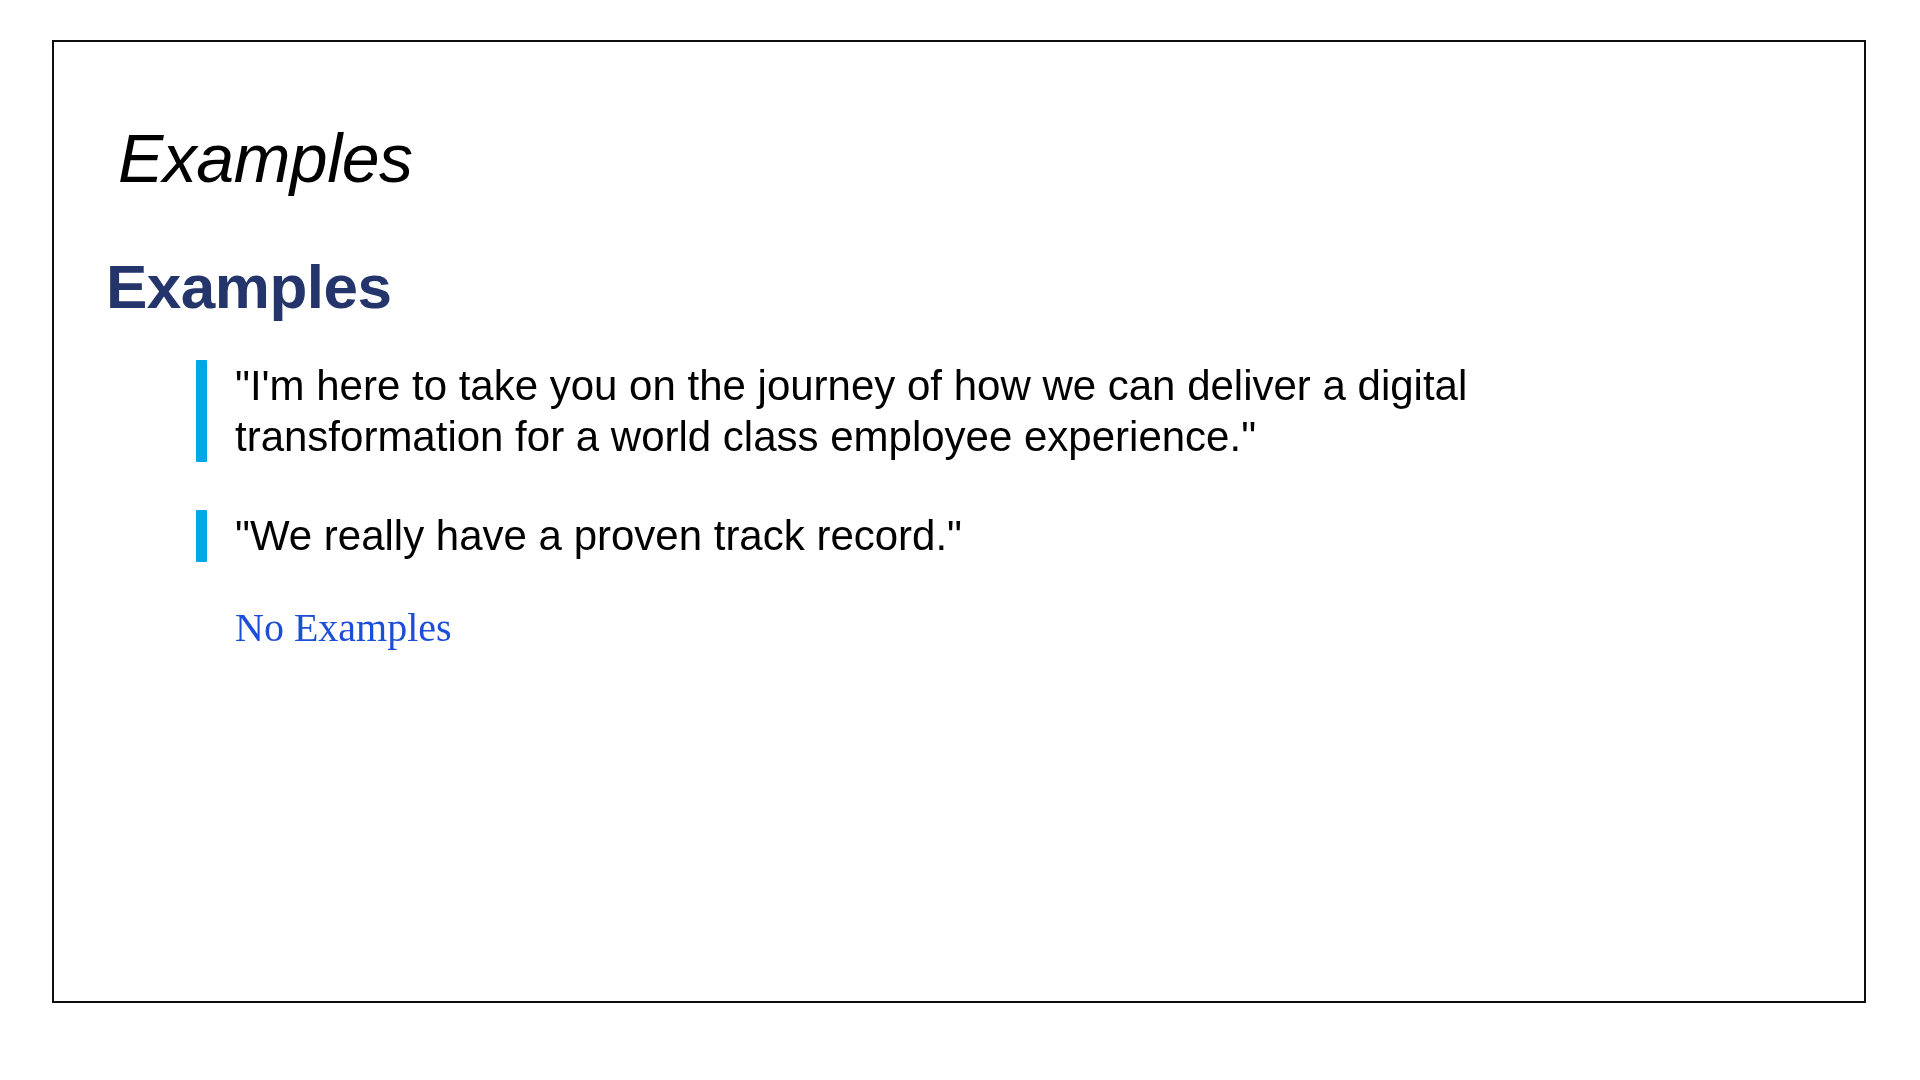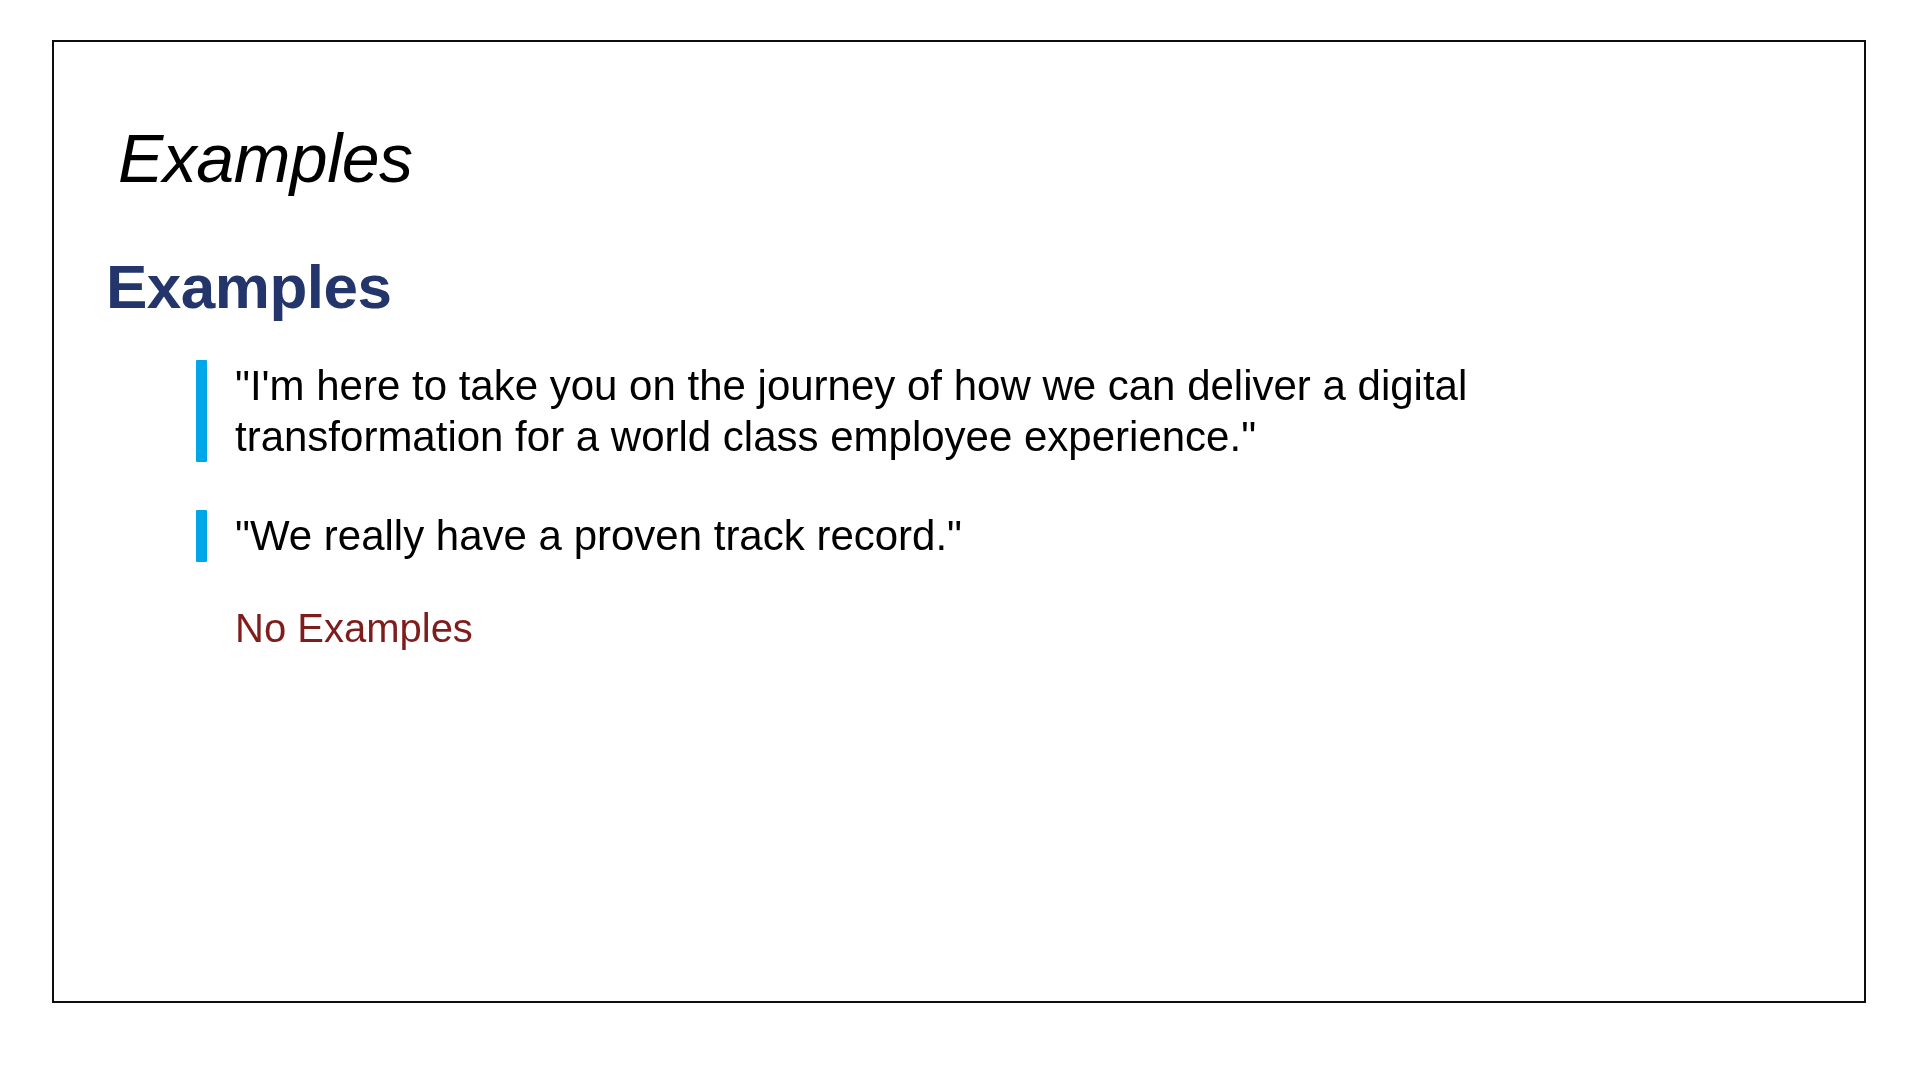--- a/index.html
+++ b/index.html
@@ -105,25 +105,25 @@
     font-family: "Liberation Sans", sans-serif;
     font-weight: 400;
     font-size: 42px;
     line-height: 1.22;
     color: #000000;
     max-width: 1475px;
   }
 
   
   .body-note {
-    font-family: Liberation Sans, sans-serif;
+    font-family: Liberation Serif, serif;
     font-weight: 400;
     font-size: 40px;
     line-height: 1.2;
-    color: #7f1d1d;
+    color: #1d4ed8;
     margin: 0;
     margin-left: 129px;
     padding-top: 42px;
   }
 </style>
 </head>
 <body>
 
 <div id="slide-root">
   <div class="slide-card">

